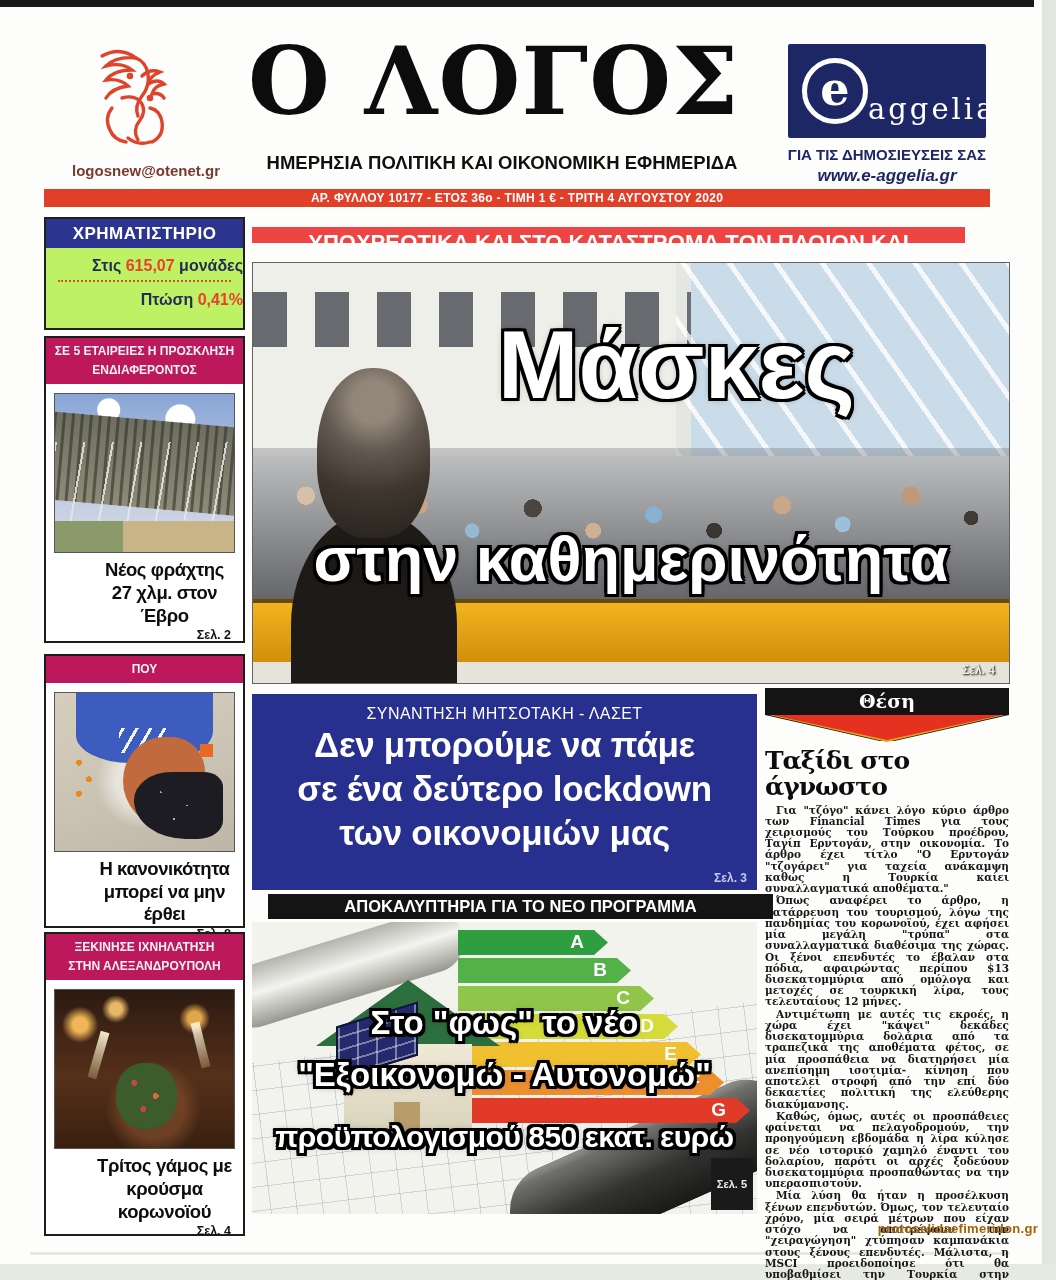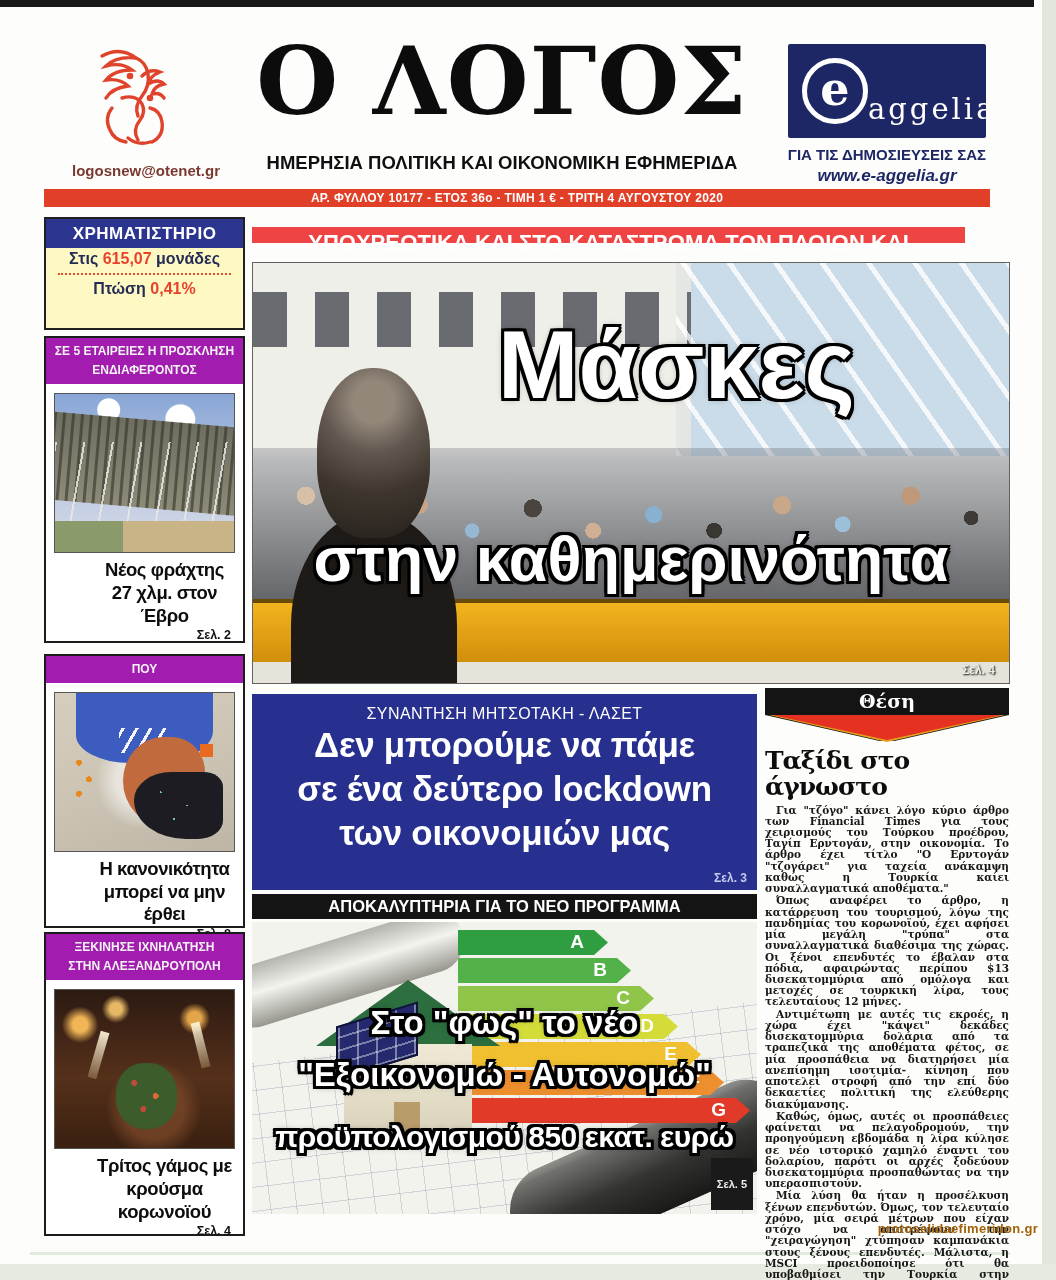--- a/index.html
+++ b/index.html
@@ -10,21 +10,21 @@
   
   .top-strip{left:0;top:0;width:1034px;height:7px;background:#181818;}
   .right-strip{right:0;top:0;width:14px;height:1280px;background:#e2e7de;}
   .bottom-strip{left:0;top:1264px;width:1056px;height:16px;background:#e6eae1;}
   .bottom-line{left:30px;top:1252px;width:980px;height:3px;background:#d8e6d4;opacity:.8;}
 
   
   .logo-art{left:72px;top:42px;width:132px;height:116px;}
   .masthead-email{left:36px;top:162px;width:220px;text-align:center;font-weight:bold;
                   font-size:15px;color:#7a3a30;}
-  .masthead-title{left:248px;top:26px;width:508px;text-align:center;
+  .masthead-title{left:248px;top:26px;width:508px;
                   font-family:"DejaVu Serif","Liberation Serif",serif;font-weight:bold;
                   font-size:94px;line-height:1.18;color:#0c0c0c;letter-spacing:1px;}
   .masthead-sub{left:248px;top:152px;width:508px;text-align:center;font-weight:bold;
                 font-size:18.5px;color:#101010;}
   .eagg-box{left:788px;top:44px;width:198px;height:94px;background:#1e2766;border-radius:2px;}
   .eagg-ring{position:absolute;left:14px;top:14px;width:56px;height:56px;border:5px solid #fff;
              border-radius:50%;color:#fff;text-align:center;
              font-family:"DejaVu Serif",serif;font-weight:bold;font-size:46px;line-height:52px;}
   .eagg-word{position:absolute;left:80px;bottom:12px;color:#fff;letter-spacing:3px;
              font-family:"DejaVu Serif",serif;font-size:29px;}
@@ -77,21 +77,21 @@
   .lead-page{right:14px;bottom:6px;color:#efefe4;font-weight:bold;font-size:12px;
              text-shadow:1px 1px 2px #000;}
 
   
   .lockdown{left:252px;top:694px;width:505px;height:196px;background:#272f8f;color:#fff;
             text-align:center;}
   .ld-kicker{padding-top:11px;font-weight:normal;font-size:16px;letter-spacing:.4px;}
   .ld-line{font-weight:bold;font-size:35px;line-height:1.25;letter-spacing:-.3px;}
   .ld-page{position:absolute;right:10px;bottom:5px;font-weight:bold;font-size:12px;color:#c6cbec;}
 
-  .bar2{left:252px;top:894px;width:505px;height:25px;background:#141414;color:#fff;
+  .bar2{left:268px;top:894px;width:505px;height:25px;background:#141414;color:#fff;
         font-weight:bold;font-size:16.5px;line-height:25px;text-align:center;}
 
   
   .energy{left:252px;top:922px;width:505px;height:292px;overflow:hidden;background:#f3f3ee;}
   .en-grid{position:absolute;left:-40px;top:110px;width:600px;height:220px;transform:rotate(-7deg);
      background:repeating-linear-gradient(0deg,rgba(80,100,135,.22) 0 1px,transparent 1px 24px),
                 repeating-linear-gradient(90deg,rgba(80,100,135,.22) 0 1px,transparent 1px 26px);}
   .en-roll-left{position:absolute;left:-34px;top:16px;width:250px;height:62px;border-radius:31px;
      transform:rotate(-17deg);
      background:linear-gradient(180deg,#b4b4ae,#f3f3ef 46%,#97978f);}
@@ -139,32 +139,32 @@
      border-left:115px solid transparent;border-right:115px solid transparent;
      border-top:25px solid #e53120;}
   .op-title{margin:3px 0 4px;font-family:"DejaVu Serif",serif;font-weight:bold;
             font-size:25px;letter-spacing:-1px;color:#0d0d0d;line-height:1.05;}
   .op-body p{margin:0 0 1px;font-family:"DejaVu Serif",serif;font-weight:bold;
              font-size:10.5px;line-height:1.07;text-align:justify;text-indent:11px;color:#171717;}
 
   .watermark{right:18px;top:1221px;font-weight:bold;font-size:13px;color:#a16207;letter-spacing:.3px;}
 
   
-  .stock{left:44px;top:217px;width:197px;height:109px;border:2px solid #202020;background:#fef9c3;}
+  .stock{left:44px;top:217px;width:197px;height:109px;border:2px solid #202020;background:#bef264;}
   .stock-h{height:29px;background:#2b3590;color:#fff;font-weight:bold;font-size:17px;
            line-height:29px;text-align:center;letter-spacing:.5px;}
-  .stock-line{margin-top:2px;text-align:center;font-weight:bold;font-size:16px;color:#232c55;}
+  .stock-line{margin-top:9px;text-align:right;font-weight:bold;font-size:16px;color:#232c55;}
   .stock-line .val{color:#e8402c;}
   .stock-sep{margin:5px 12px;border-top:2px dotted #e05030;}
 
   .sbox{left:44px;width:197px;background:#fff;border:2px solid #1c1c1c;}
   .sbox-fence{top:336px;height:303px;}
   .sbox-who{top:654px;height:270px;}
   .sbox-wedding{top:932px;height:300px;}
-  .sb-kick{background:#a21caf;color:#f2f2f2;font-weight:bold;font-size:12px;line-height:1.6;
+  .sb-kick{background:#be185d;color:#f2f2f2;font-weight:bold;font-size:12px;line-height:1.6;
            text-align:center;padding:4px 2px;}
   .sb-photo{margin:9px 8px 6px;height:158px;position:relative;overflow:hidden;border:1px solid #555;}
   .sb-title{text-align:center;font-weight:bold;font-size:18.5px;line-height:1.22;
             letter-spacing:-.4px;color:#0d0d0d;padding-left:40px;}
   .sb-page{text-align:right;font-weight:bold;font-size:12.5px;padding:1px 12px 0 0;color:#111;}
 
   
   .fence-sky{position:absolute;inset:0;
      background:radial-gradient(circle 26px at 70% 16%,#fff 0 55%,transparent 60%),
                 radial-gradient(circle 20px at 30% 10%,#fff 0 55%,transparent 60%),

